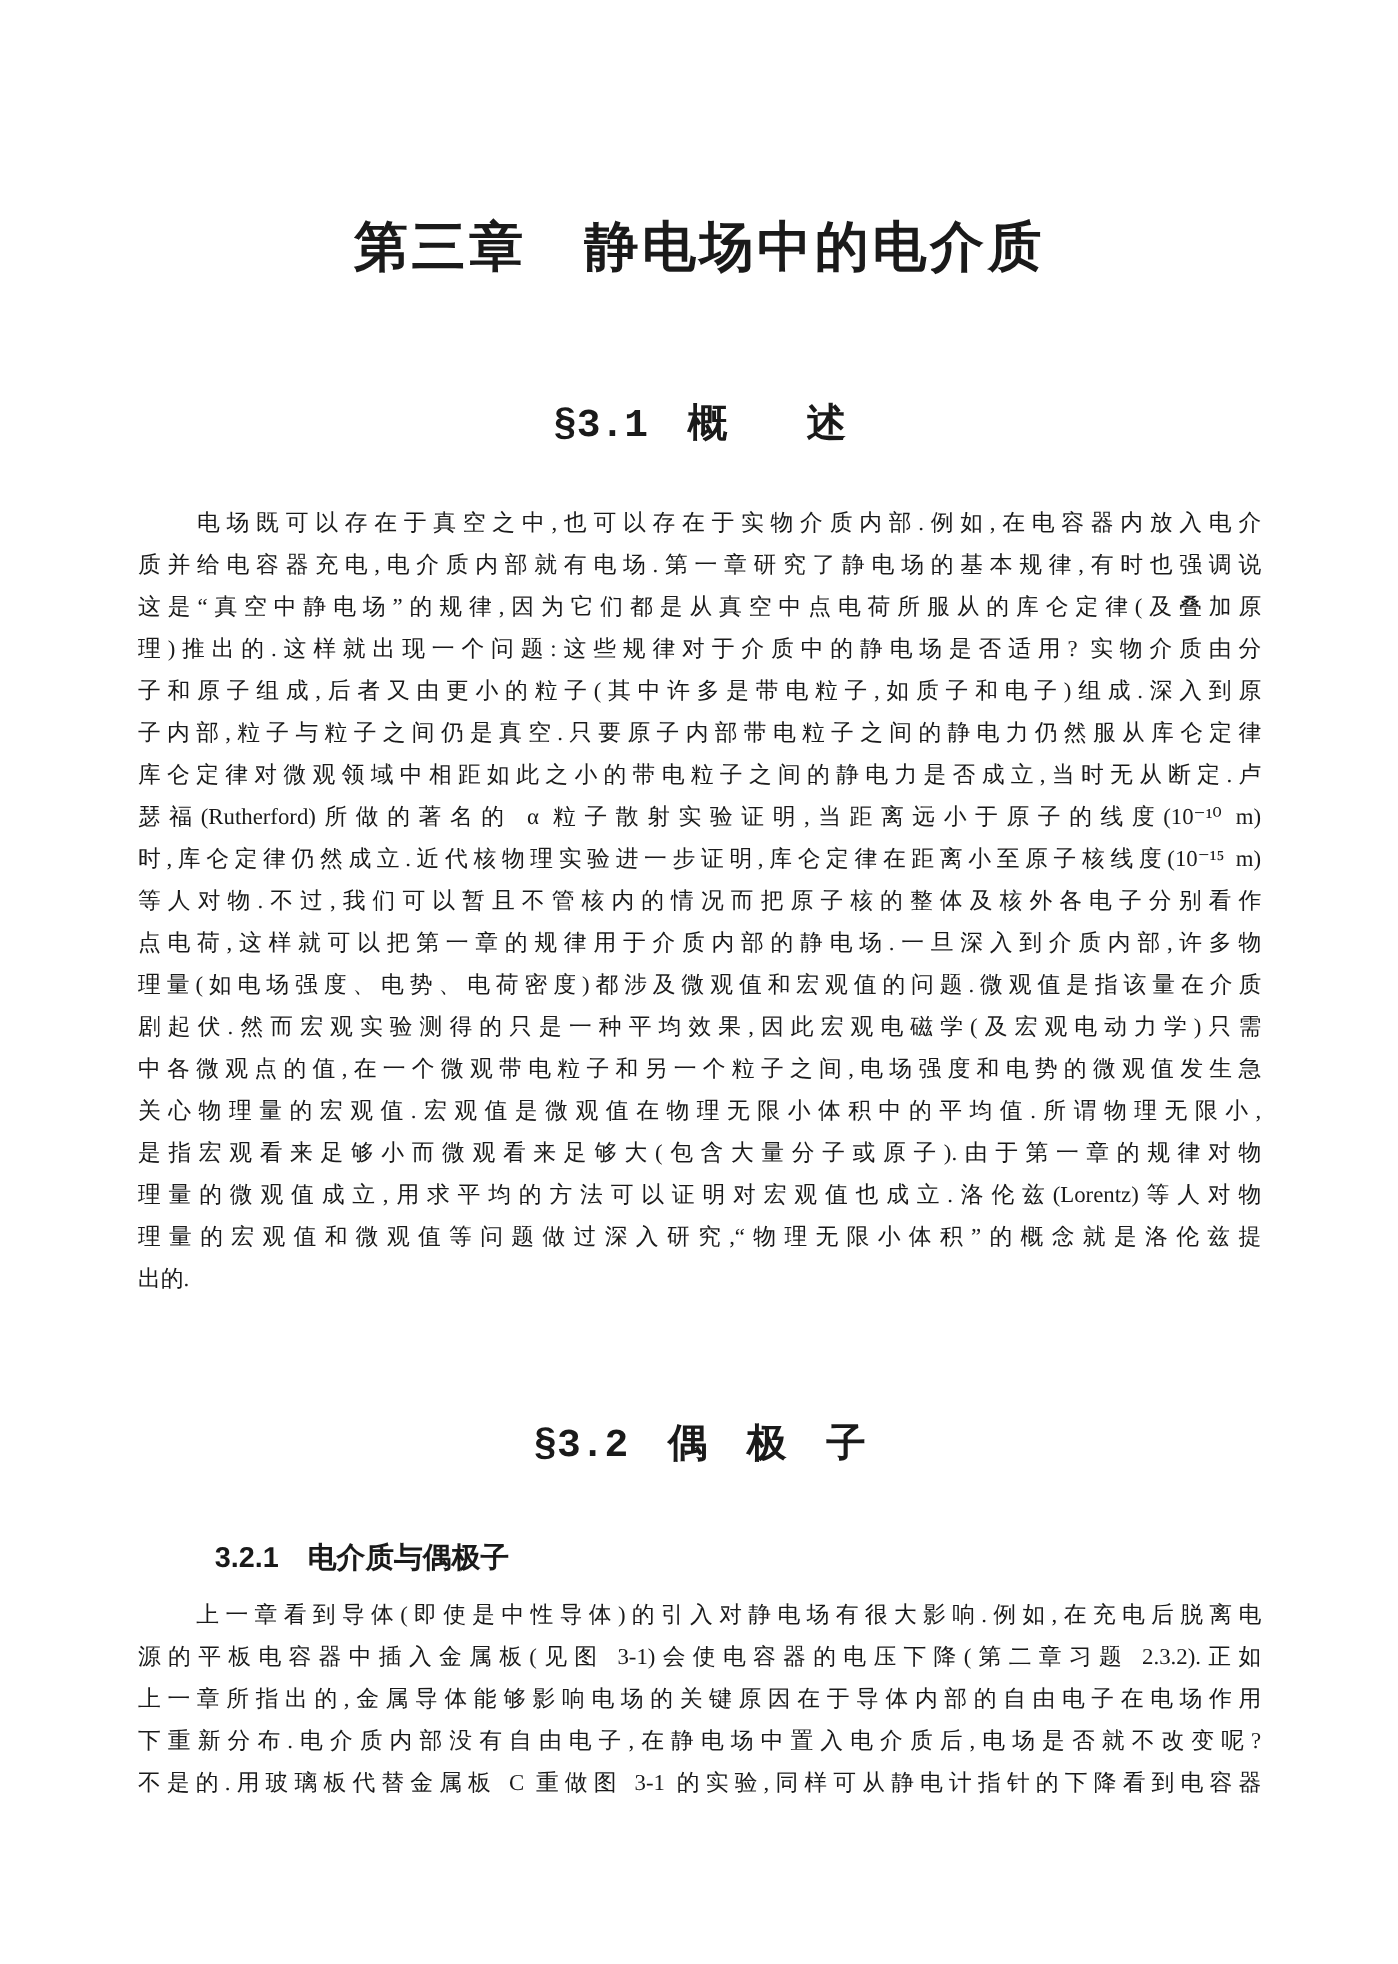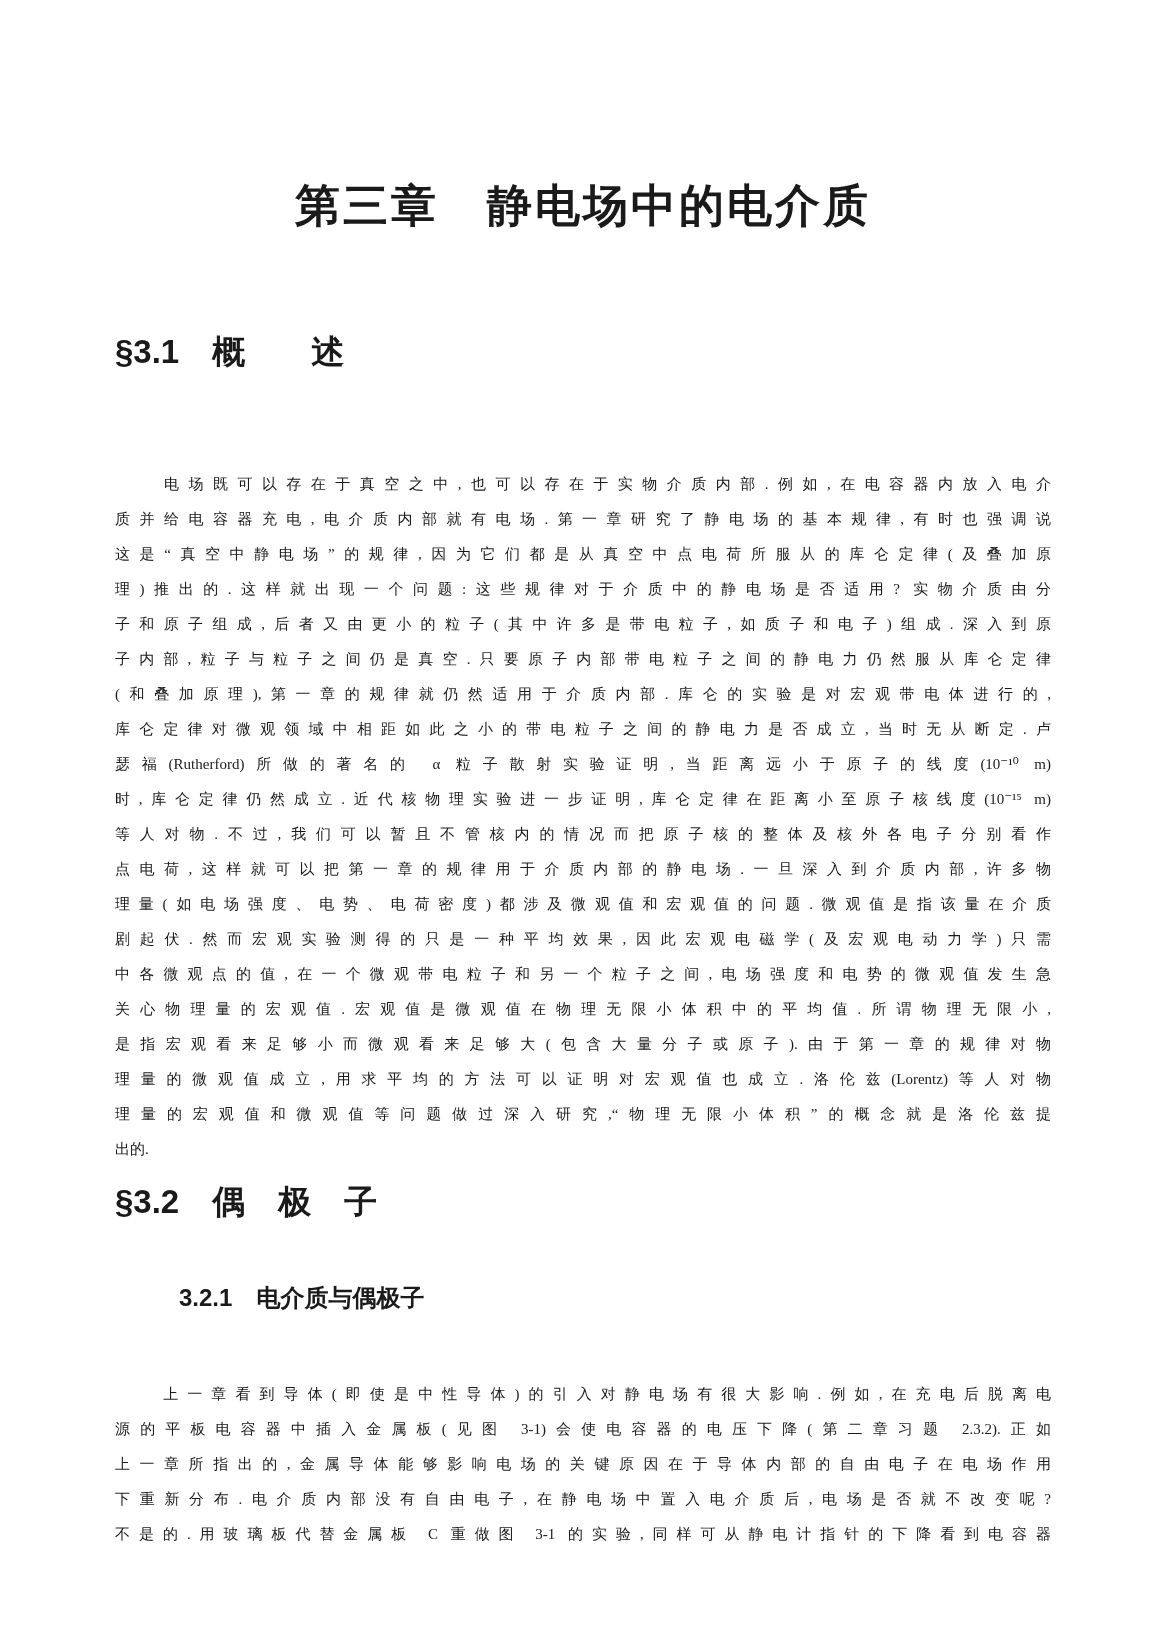--- a/index.html
+++ b/index.html
@@ -16,36 +16,35 @@
     overflow: hidden;
   }
   .chapter-title {
     position: absolute; left: 115px; top: 176px; width: 936px;
     margin: 0; text-align: center;
     font-size: 45px; font-weight: 700; letter-spacing: 3px;
     font-family: "Liberation Serif", "DejaVu Serif", serif;
   }
   .sec-title {
     position: absolute; left: 115px; width: 936px;
-    margin: 0; text-align: left;
-    font-family: Liberation Sans, sans-serif;
+    margin: 0; text-align: center;
+    font-family: Liberation Mono, monospace;
     font-weight: 600;
   }
   .sec-title.s31 { top: 330px; font-size: 33px; }
   .sec-title.s32 { top: 1180px; font-size: 33px; }
   .subsec-title {
     position: absolute; left: 115px; top: 1270px; width: 936px;
     margin: 12px; padding-left: 52px; box-sizing: border-box;
     font-family: "Liberation Sans", "DejaVu Sans", sans-serif;
     font-weight: 700; font-size: 24px;
   }
   .para {
     position: absolute; left: 115px; width: 936px;
-    font-size: 15px;
-    margin-top: 48px;
+    font-size: 19px;
   }
   .para.p31 { top: 419px; }
   .para.p321 { top: 1329px; }
   .line {
     height: 35px; line-height: 35px;
     text-align: justify;
     text-align-last: justify;
   }
   .line.last { text-align-last: left; }
 </style>
@@ -58,21 +57,20 @@
 
   <h2 class="sec-title s31">§3.1　概　　述</h2>
 
   <div class="para p31">
       <div class="line">　　电场既可以存在于真空之中,也可以存在于实物介质内部.例如,在电容器内放入电介</div>
       <div class="line">质并给电容器充电,电介质内部就有电场.第一章研究了静电场的基本规律,有时也强调说</div>
       <div class="line">这是“真空中静电场”的规律,因为它们都是从真空中点电荷所服从的库仑定律(及叠加原</div>
       <div class="line">理)推出的.这样就出现一个问题:这些规律对于介质中的静电场是否适用? 实物介质由分</div>
       <div class="line">子和原子组成,后者又由更小的粒子(其中许多是带电粒子,如质子和电子)组成.深入到原</div>
       <div class="line">子内部,粒子与粒子之间仍是真空.只要原子内部带电粒子之间的静电力仍然服从库仑定律</div>
-      <div class="line">(和叠加原理),第一章的规律就仍然适用于介质内部.库仑的实验是对宏观带电体进行的,</div>
       <div class="line">库仑定律对微观领域中相距如此之小的带电粒子之间的静电力是否成立,当时无从断定.卢</div>
       <div class="line">瑟福(Rutherford)所做的著名的 α 粒子散射实验证明,当距离远小于原子的线度(10⁻¹⁰ m)</div>
       <div class="line">时,库仑定律仍然成立.近代核物理实验进一步证明,库仑定律在距离小至原子核线度(10⁻¹⁵ m)</div>
       <div class="line">等人对物.不过,我们可以暂且不管核内的情况而把原子核的整体及核外各电子分别看作</div>
       <div class="line">点电荷,这样就可以把第一章的规律用于介质内部的静电场.一旦深入到介质内部,许多物</div>
       <div class="line">理量(如电场强度、电势、电荷密度)都涉及微观值和宏观值的问题.微观值是指该量在介质</div>
       <div class="line">剧起伏.然而宏观实验测得的只是一种平均效果,因此宏观电磁学(及宏观电动力学)只需</div>
       <div class="line">中各微观点的值,在一个微观带电粒子和另一个粒子之间,电场强度和电势的微观值发生急</div>
       <div class="line">关心物理量的宏观值.宏观值是微观值在物理无限小体积中的平均值.所谓物理无限小,</div>
       <div class="line">是指宏观看来足够小而微观看来足够大(包含大量分子或原子).由于第一章的规律对物</div>

